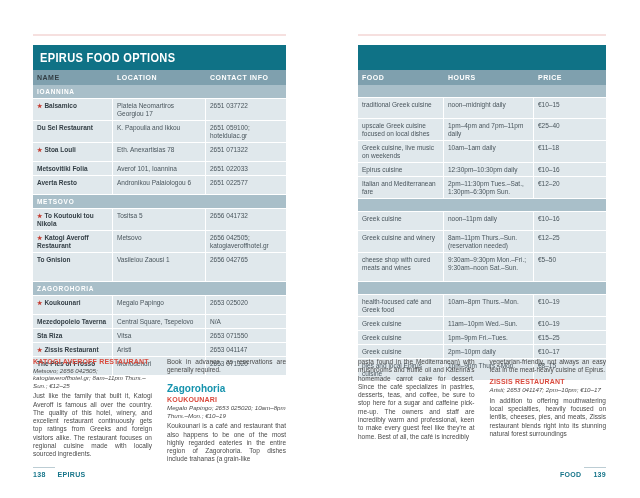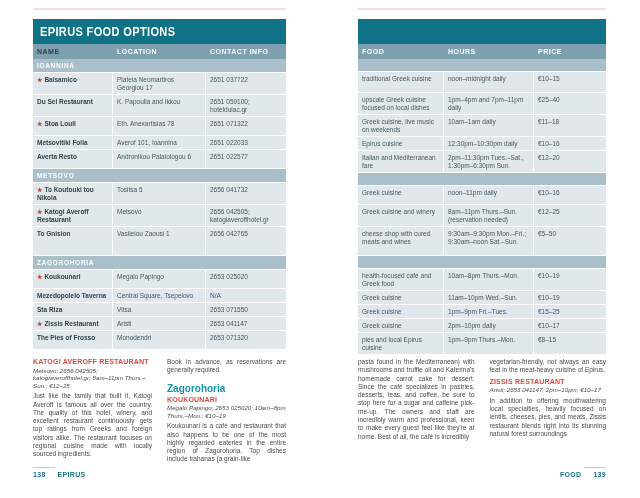--- a/index.html
+++ b/index.html
@@ -1,20 +1,20 @@
 <!DOCTYPE html>
 <html><head>
 <meta charset="utf-8">
 <style>
   html,body{margin:0;padding:0;}
   body{
     width:640px;height:498px;position:relative;overflow:hidden;
     background:#ffffff;font-family:"Liberation Sans", sans-serif;
   }
-  .page{position:absolute;top:8px;}
+  .page{position:absolute;top:34px;}
   #page-left{left:33px;width:253px;}
   #page-right{left:358px;width:248px;}
   .top-rule{height:2px;background:#f6e0df;margin-bottom:9px;}
   .titlebar{background:#0f7286;height:25px;display:flex;align-items:center;padding-left:7px;box-sizing:border-box;}
   .titlebar .ttl{color:#fff;font-weight:bold;font-size:13px;letter-spacing:.4px;transform:scaleX(.85);transform-origin:left center;white-space:nowrap;}
   
   .thead{display:flex;background:#7fa0ae;}
   .hcell{color:#fff;font-weight:bold;font-size:7px;letter-spacing:.5px;padding:4px 4px;box-sizing:border-box;}
   .band{background:#a9bfc9;color:#fff;font-weight:bold;font-size:6.5px;letter-spacing:.7px;padding:3px 4px;min-height:13px;box-sizing:border-box;border-bottom:1.5px solid #fff;}
   .trow{display:flex;background:#e0e8ec;border-bottom:1.5px solid #fff;}

